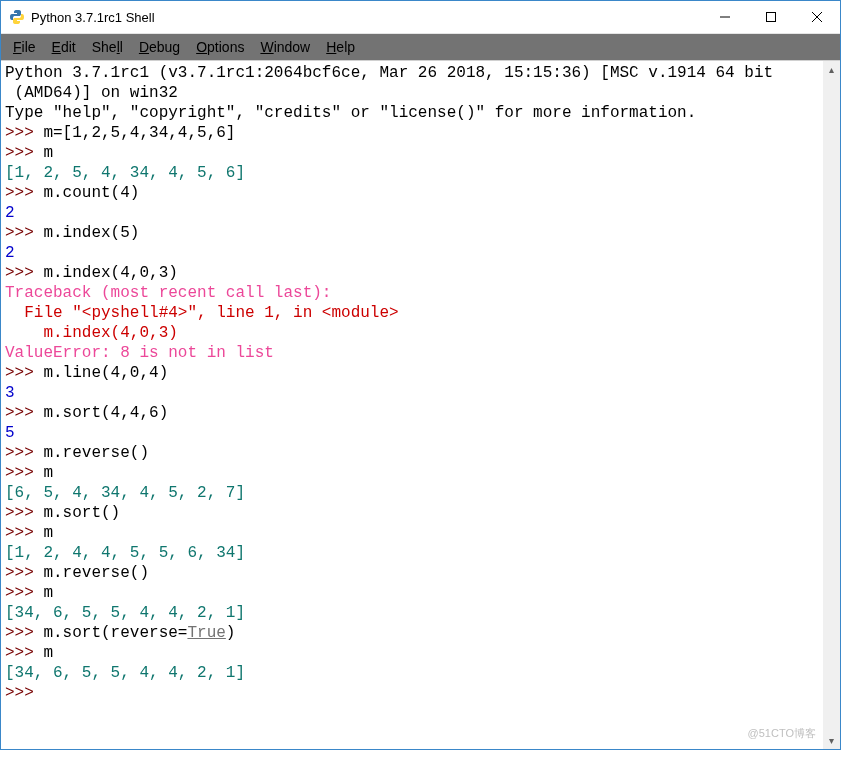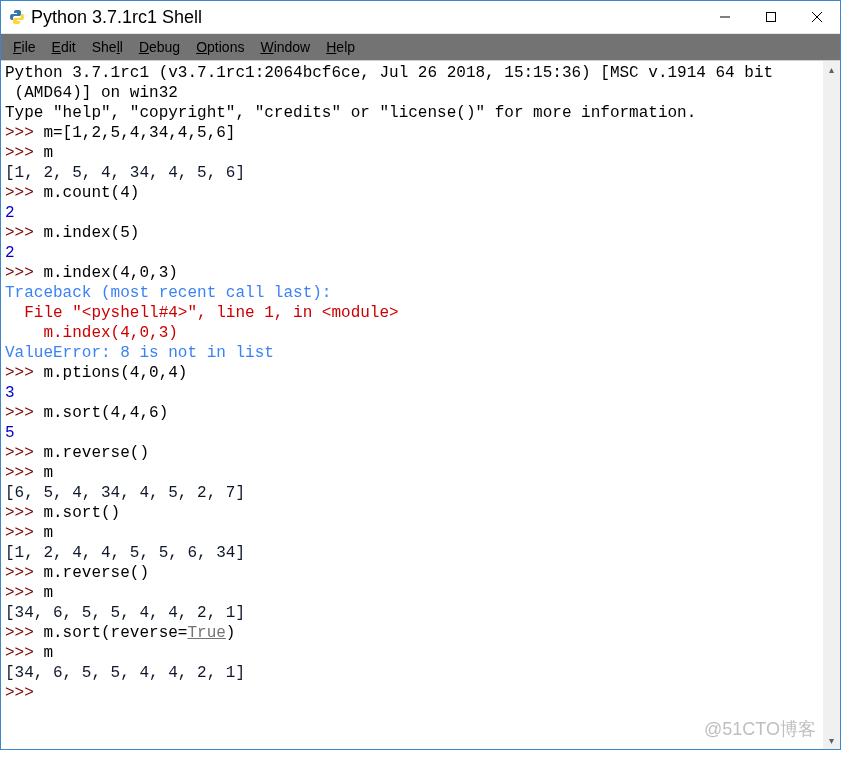--- a/index.html
+++ b/index.html
@@ -1,37 +1,37 @@
 <!DOCTYPE html>
 <html><head>
 <meta charset="utf-8">
 <style>
   html,body{margin:0;padding:0;font-family:"Segoe UI",Tahoma,sans-serif;font-size:13px;background:#fff;color:#000;}
   .window{width:841px;border:1px solid #3a87c9;box-sizing:border-box;background:#f0f0f0;}
   .titlebar{display:flex;align-items:center;height:32px;background:#fff;border-bottom:1px solid #e5e5e5;}
   .titlebar .icon{width:16px;height:16px;margin:0 6px 0 8px;display:flex;align-items:center;justify-content:center;}
-  .titlebar .title{flex:0 0 auto;font-size:18px;color:#000;}
+  .titlebar .title{flex:0 0 auto;font-size:13px;color:#000;}
   .titlebar .spacer{flex:1;}
   .winbtns{display:flex;}
   .winbtn{width:46px;height:32px;display:flex;align-items:center;justify-content:center;font-size:12px;color:#000;}
   .menubar{display:flex;align-items:center;height:26px;background:#737373;border-bottom:1px solid #d0d0d0;padding-left:4px;}
   .menuitem{padding:2px 8px;color:#000;font-size:14px;}
   .menuitem .ul{text-decoration:underline;}
   .content{position:relative;background:#fff;height:688px;overflow:hidden;}
   .code{font-family:"NSimSun","SimSun","Courier New",monospace;font-size:16px;line-height:20px;white-space:pre;padding:2px 4px;color:#000;}
   .prompt{color:#770000;font-weight:normal;}
-  .out-blue{color:#0f172a;}
+  .out-blue{color:#0f766e;}
   .out-num{color:#0000cc;}
-  .err{color:#3b82f6;margin-top:44px;}
+  .err{color:#ec4899;margin-top:44px;}
   .err-indent{color:#cc0000;}
   .kw{color:#737373;text-decoration:underline;}
   .scrollbar{position:absolute;right:0;top:0;bottom:0;width:17px;background:#f0f0f0;display:flex;flex-direction:column;align-items:center;}
   .sbbtn{width:17px;height:17px;display:flex;align-items:center;justify-content:center;color:#606060;font-size:10px;}
   .sbtrack{flex:1;}
-  .watermark{position:absolute;right:24px;bottom:8px;color:#bfbfbf;font-size:18px;font-family:"Microsoft YaHei",sans-serif;}
+  .watermark{position:absolute;right:24px;bottom:8px;color:#bfbfbf;font-size:11px;font-family:"Microsoft YaHei",sans-serif;}
 </style>
 </head>
 <body>
 
 <div class="window">
   <div class="titlebar">
     <span class="icon">
       <svg width="16" height="16" viewBox="0 0 16 16">
         <path d="M8 1c-2 0-3 .5-3 2v1h3v1H3c-1.5 0-2 1-2 3s.5 3 2 3h1v-2c0-1.5 1-2 2-2h4c1 0 2-.5 2-2V3c0-1.5-1-2-3-2H8z" fill="#3776ab"></path>
         <path d="M8 15c2 0 3-.5 3-2v-1H8v-1h5c1.5 0 2-1 2-3s-.5-3-2-3h-1v2c0 1.5-1 2-2 2H6c-1 0-2 .5-2 2v2c0 1.5 1 2 3 2h1z" fill="#ffd43b"></path>
@@ -63,36 +63,36 @@
     <span class="menuitem"><span class="ul">F</span>ile</span>
     <span class="menuitem"><span class="ul">E</span>dit</span>
     <span class="menuitem">She<span class="ul">l</span>l</span>
     <span class="menuitem"><span class="ul">D</span>ebug</span>
     <span class="menuitem"><span class="ul">O</span>ptions</span>
     <span class="menuitem"><span class="ul">W</span>indow</span>
     <span class="menuitem"><span class="ul">H</span>elp</span>
   </div>
 
   <div class="content">
-<div class="code"><span>Python 3.7.1rc1 (v3.7.1rc1:2064bcf6ce, Jul 26 2018, 15:15:36) [MSC v.1914 64 bit</span>
+<div class="code"><span>Python 3.7.1rc1 (v3.7.1rc1:2064bcf6ce, Mar 26 2018, 15:15:36) [MSC v.1914 64 bit</span>
 <span> (AMD64)] on win32</span>
 <span>Type "help", "copyright", "credits" or "license()" for more information.</span>
 <span class="prompt">&gt;&gt;&gt; </span><span>m=[1,2,5,4,34,4,5,6]</span>
 <span class="prompt">&gt;&gt;&gt; </span><span>m</span>
 <span class="out-blue">[1, 2, 5, 4, 34, 4, 5, 6]</span>
 <span class="prompt">&gt;&gt;&gt; </span><span>m.count(4)</span>
 <span class="out-num">2</span>
 <span class="prompt">&gt;&gt;&gt; </span><span>m.index(5)</span>
 <span class="out-num">2</span>
 <span class="prompt">&gt;&gt;&gt; </span><span>m.index(4,0,3)</span>
 <span class="err">Traceback (most recent call last):</span>
 <span class="err-indent">  File "&lt;pyshell#4&gt;", line 1, in &lt;module&gt;</span>
 <span class="err-indent">    m.index(4,0,3)</span>
 <span class="err">ValueError: 8 is not in list</span>
-<span class="prompt">&gt;&gt;&gt; </span><span>m.ptions(4,0,4)</span>
+<span class="prompt">&gt;&gt;&gt; </span><span>m.line(4,0,4)</span>
 <span class="out-num">3</span>
 <span class="prompt">&gt;&gt;&gt; </span><span>m.sort(4,4,6)</span>
 <span class="out-num">5</span>
 <span class="prompt">&gt;&gt;&gt; </span><span>m.reverse()</span>
 <span class="prompt">&gt;&gt;&gt; </span><span>m</span>
 <span class="out-blue">[6, 5, 4, 34, 4, 5, 2, 7]</span>
 <span class="prompt">&gt;&gt;&gt; </span><span>m.sort()</span>
 <span class="prompt">&gt;&gt;&gt; </span><span>m</span>
 <span class="out-blue">[1, 2, 4, 4, 5, 5, 6, 34]</span>
 <span class="prompt">&gt;&gt;&gt; </span><span>m.reverse()</span>

